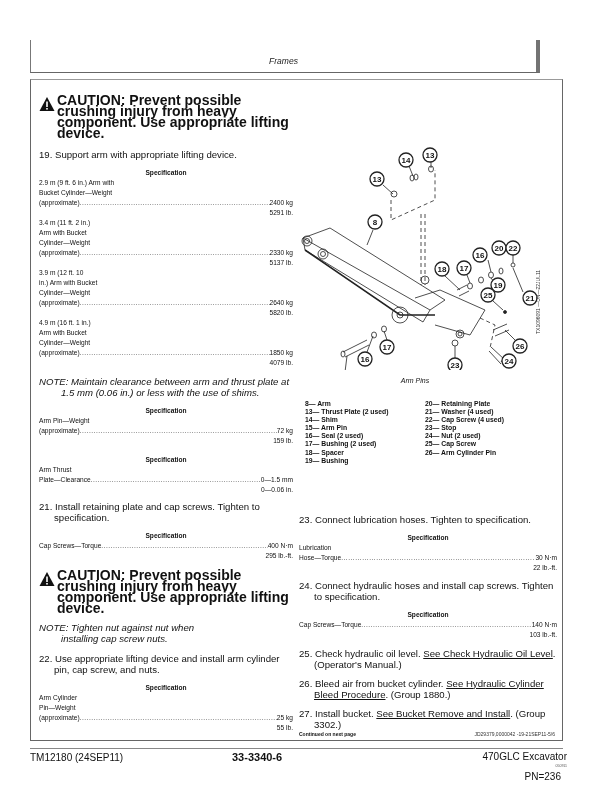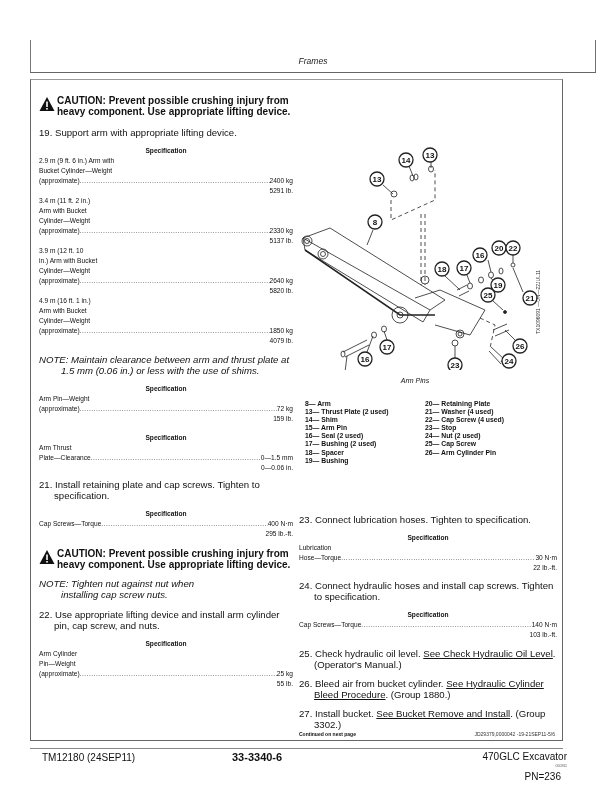--- a/index.html
+++ b/index.html
@@ -1,30 +1,30 @@
 <!DOCTYPE html>
 <html><head>
 <meta charset="utf-8">
 <style>
   * { box-sizing: border-box; margin: 0; padding: 0; }
   html, body { width: 612px; height: 792px; background: #ffffff; overflow: hidden; }
   body { position: relative; font-family: "Liberation Sans", sans-serif; color: #111; }
 
-  .header-box { position: absolute; left: 30px; top: 40px; width: 566px; height: 33px;
-    border-left: 1px solid #777; border-right: 1px solid #737373; border-bottom: 1px solid #666; }
+  .header-box { position: absolute; left: 30px; top: 40px; width: 510px; height: 33px;
+    border-left: 1px solid #777; border-right: 4px solid #737373; border-bottom: 1px solid #666; }
   .header-title { position: absolute; left: 0; right: 0; top: 16px; text-align: center;
     font-size: 8.5px; font-style: italic; color: #222; }
 
   .main-box { position: absolute; left: 30px; top: 79px; width: 533px; height: 662px;
     border: 1px solid #666; border-top-color: #999; }
 
   .col-left { position: absolute; left: 8px; top: 15px; width: 254px; }
   .col-right { position: absolute; left: 264px; top: 0; width: 264px; height: 100%; }
 
-  .caution { display: flex; align-items: flex-start; font-weight: bold; font-size: 10px; line-height: 11px; }
+  .caution { display: flex; align-items: flex-start; font-weight: bold; font-size: 14px; line-height: 11px; }
   .caution .tri { width: 18px; flex: 0 0 18px; margin-top: 1px; }
   .caution .txt { flex: 1; }
 
   .step { font-size: 9.6px; line-height: 11.5px; padding-left: 15px; text-indent: -15px; margin-top: 9px; }
   .note { font-size: 9.6px; line-height: 11.5px; font-style: italic; padding-left: 22px; text-indent: -22px; margin-top: 8px; }
 
   .spec-title { font-size: 6.6px; font-weight: bold; text-align: center; margin-top: 8px; margin-bottom: 2px; }
   .spec-line { font-size: 6.6px; line-height: 10px; }
   .spec-row { display: flex; font-size: 6.6px; line-height: 10px; }
   .spec-row .lbl { white-space: nowrap; }
@@ -42,21 +42,21 @@
   .legend .lcol.a { width: 120px; }
 
   .right-steps { position: absolute; left: 4px; top: 410px; width: 258px; margin-top: 24px; }
   .right-steps .step:first-child { margin-top: 0; }
   .link { text-decoration: underline; }
 
   .continued { position: absolute; left: 4px; bottom: 3px; font-size: 5px; font-weight: bold; }
   .docref { position: absolute; right: 4px; bottom: 3px; font-size: 5px; color: #333; }
 
   .footer-rule { position: absolute; left: 30px; top: 748px; width: 533px; height: 1px; background: #888; }
-  .footer-left { position: absolute; left: 30px; top: 752px; font-size: 10px; margin-left: 12px; }
+  .footer-left { position: absolute; left: 30px; top: 752px; font-size: 10px; }
   .footer-center { position: absolute; left: 232px; top: 751px; font-size: 11px; font-weight: bold; }
   .footer-right { position: absolute; right: 45px; top: 751px; font-size: 10px; text-align: left; }
   .footer-tiny { position: absolute; right: 45px; top: 764px; font-size: 3.5px; color: #555; }
   .footer-pn { position: absolute; right: 51px; top: 771px; font-size: 10px; }
 </style>
 </head>
 <body>
 
 <div class="header-box">
   <div class="header-title">Frames</div>

